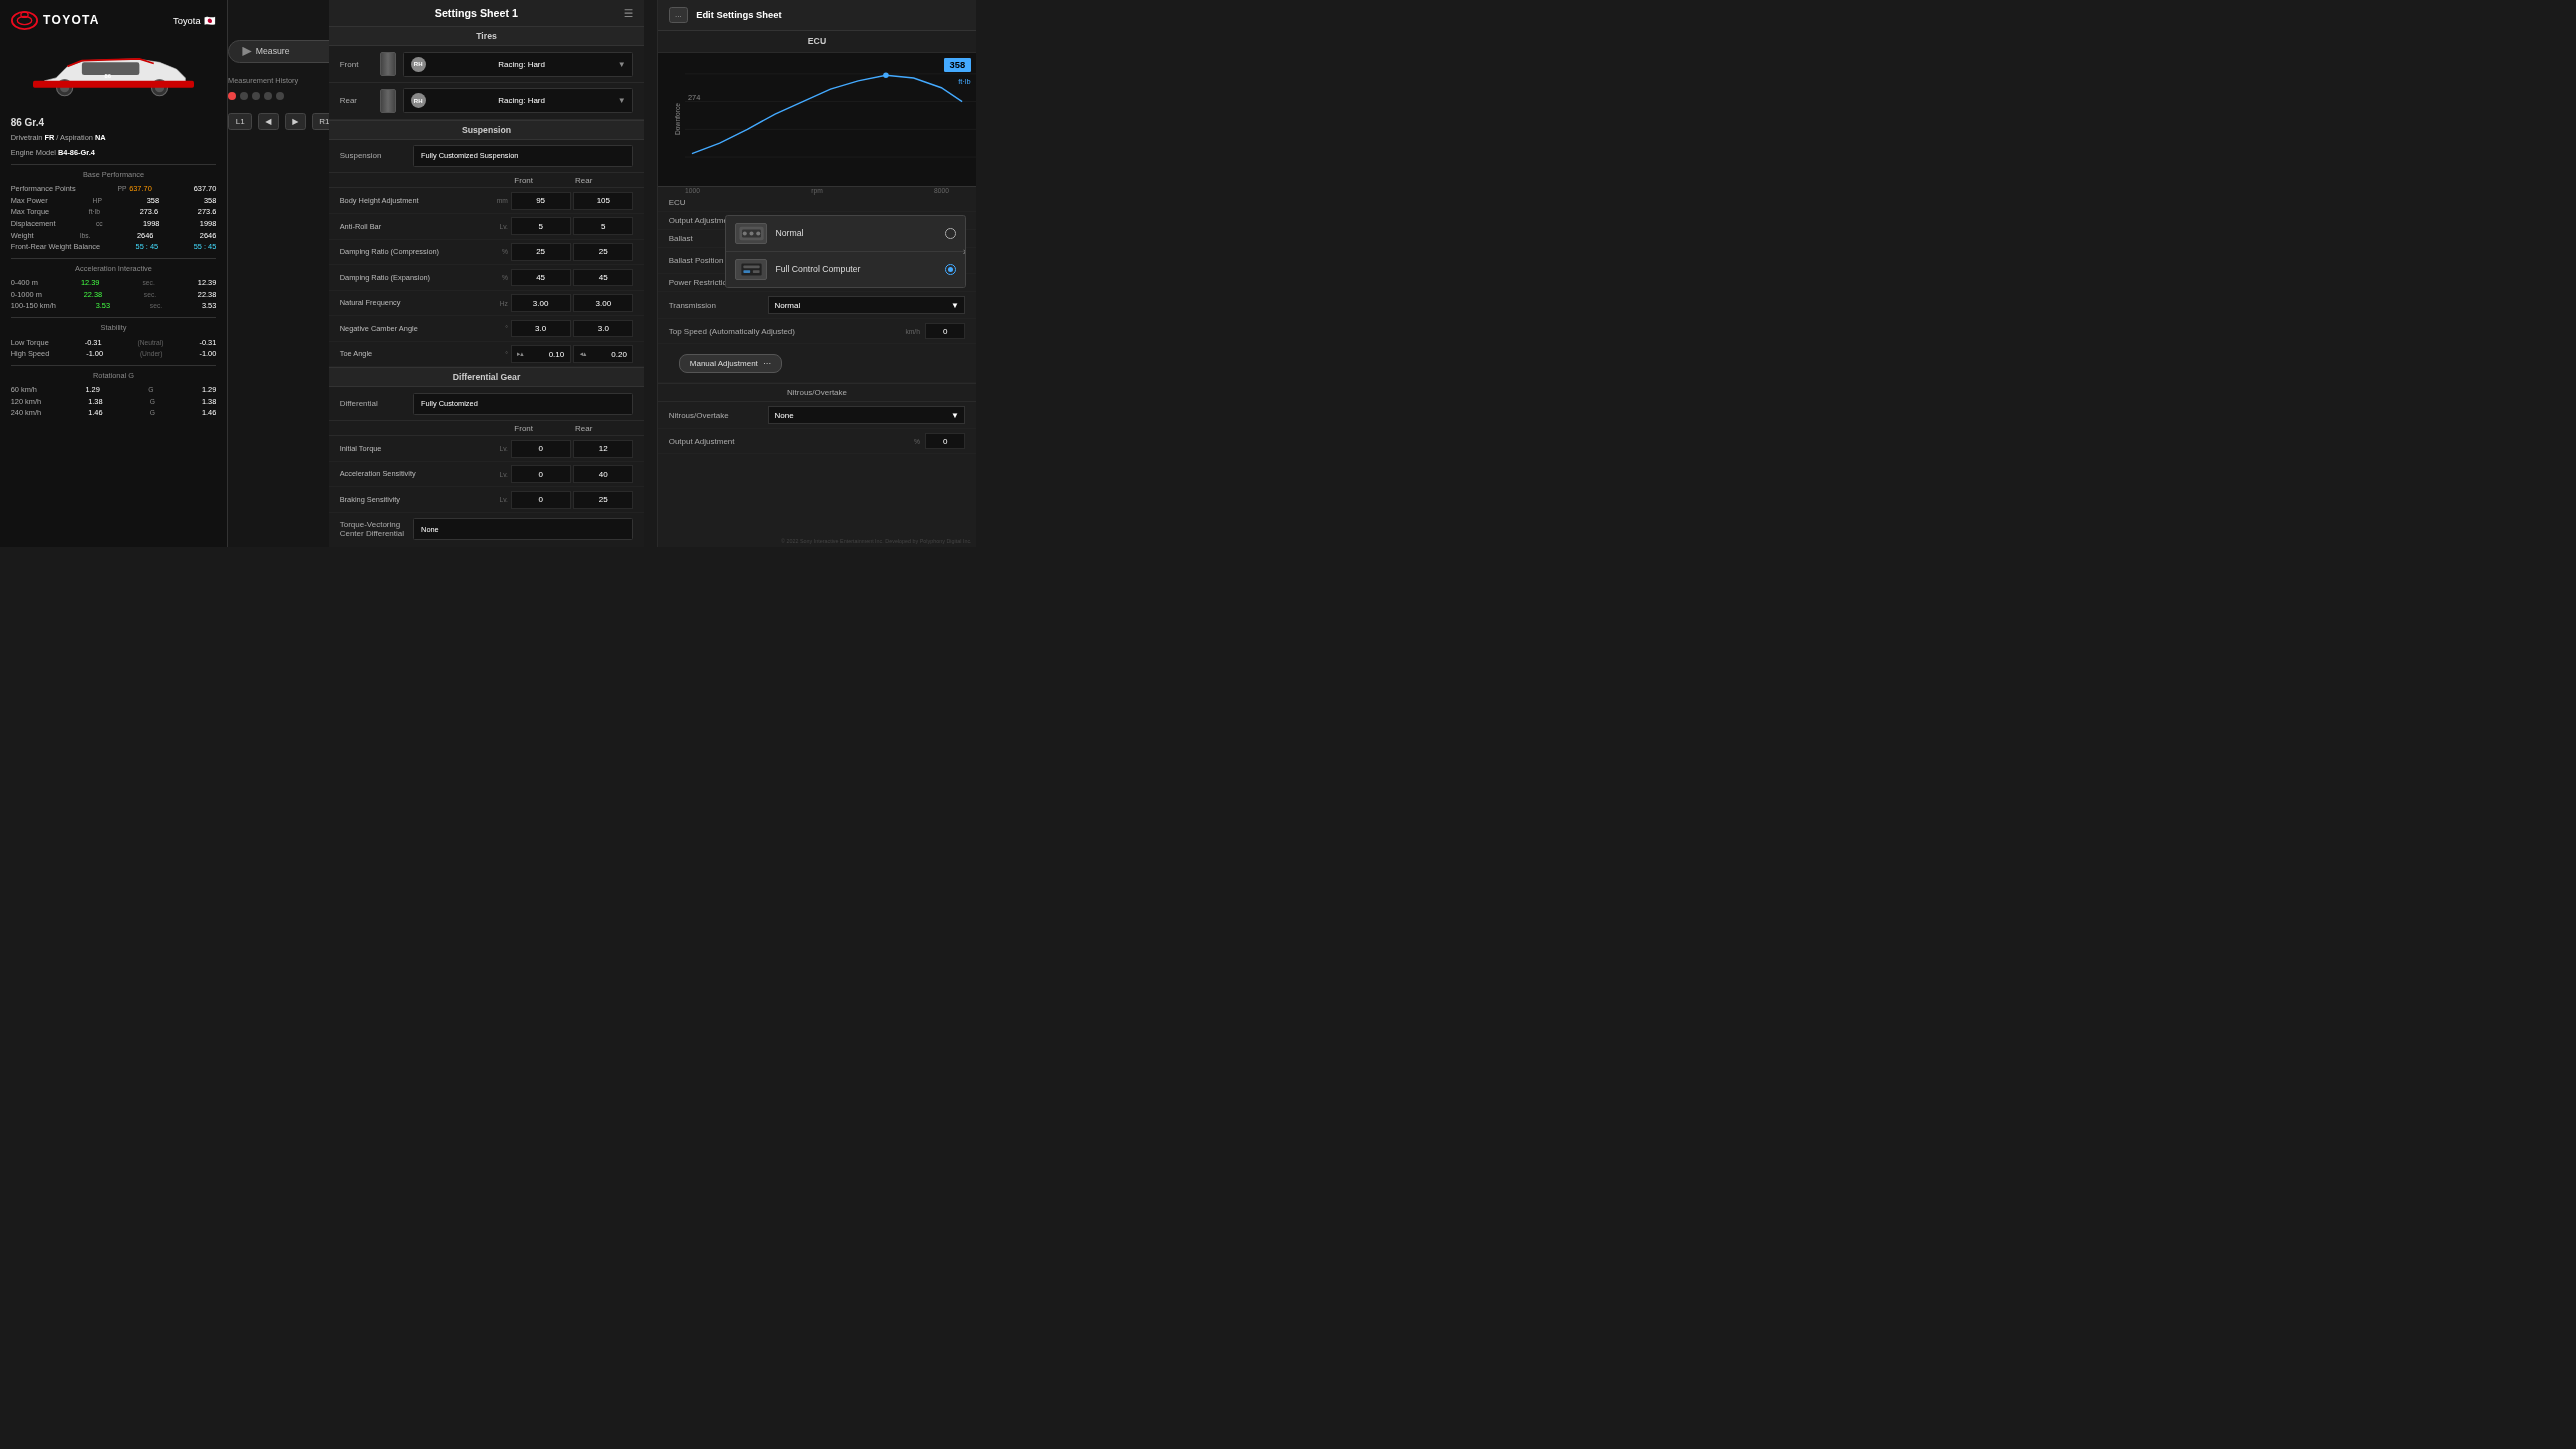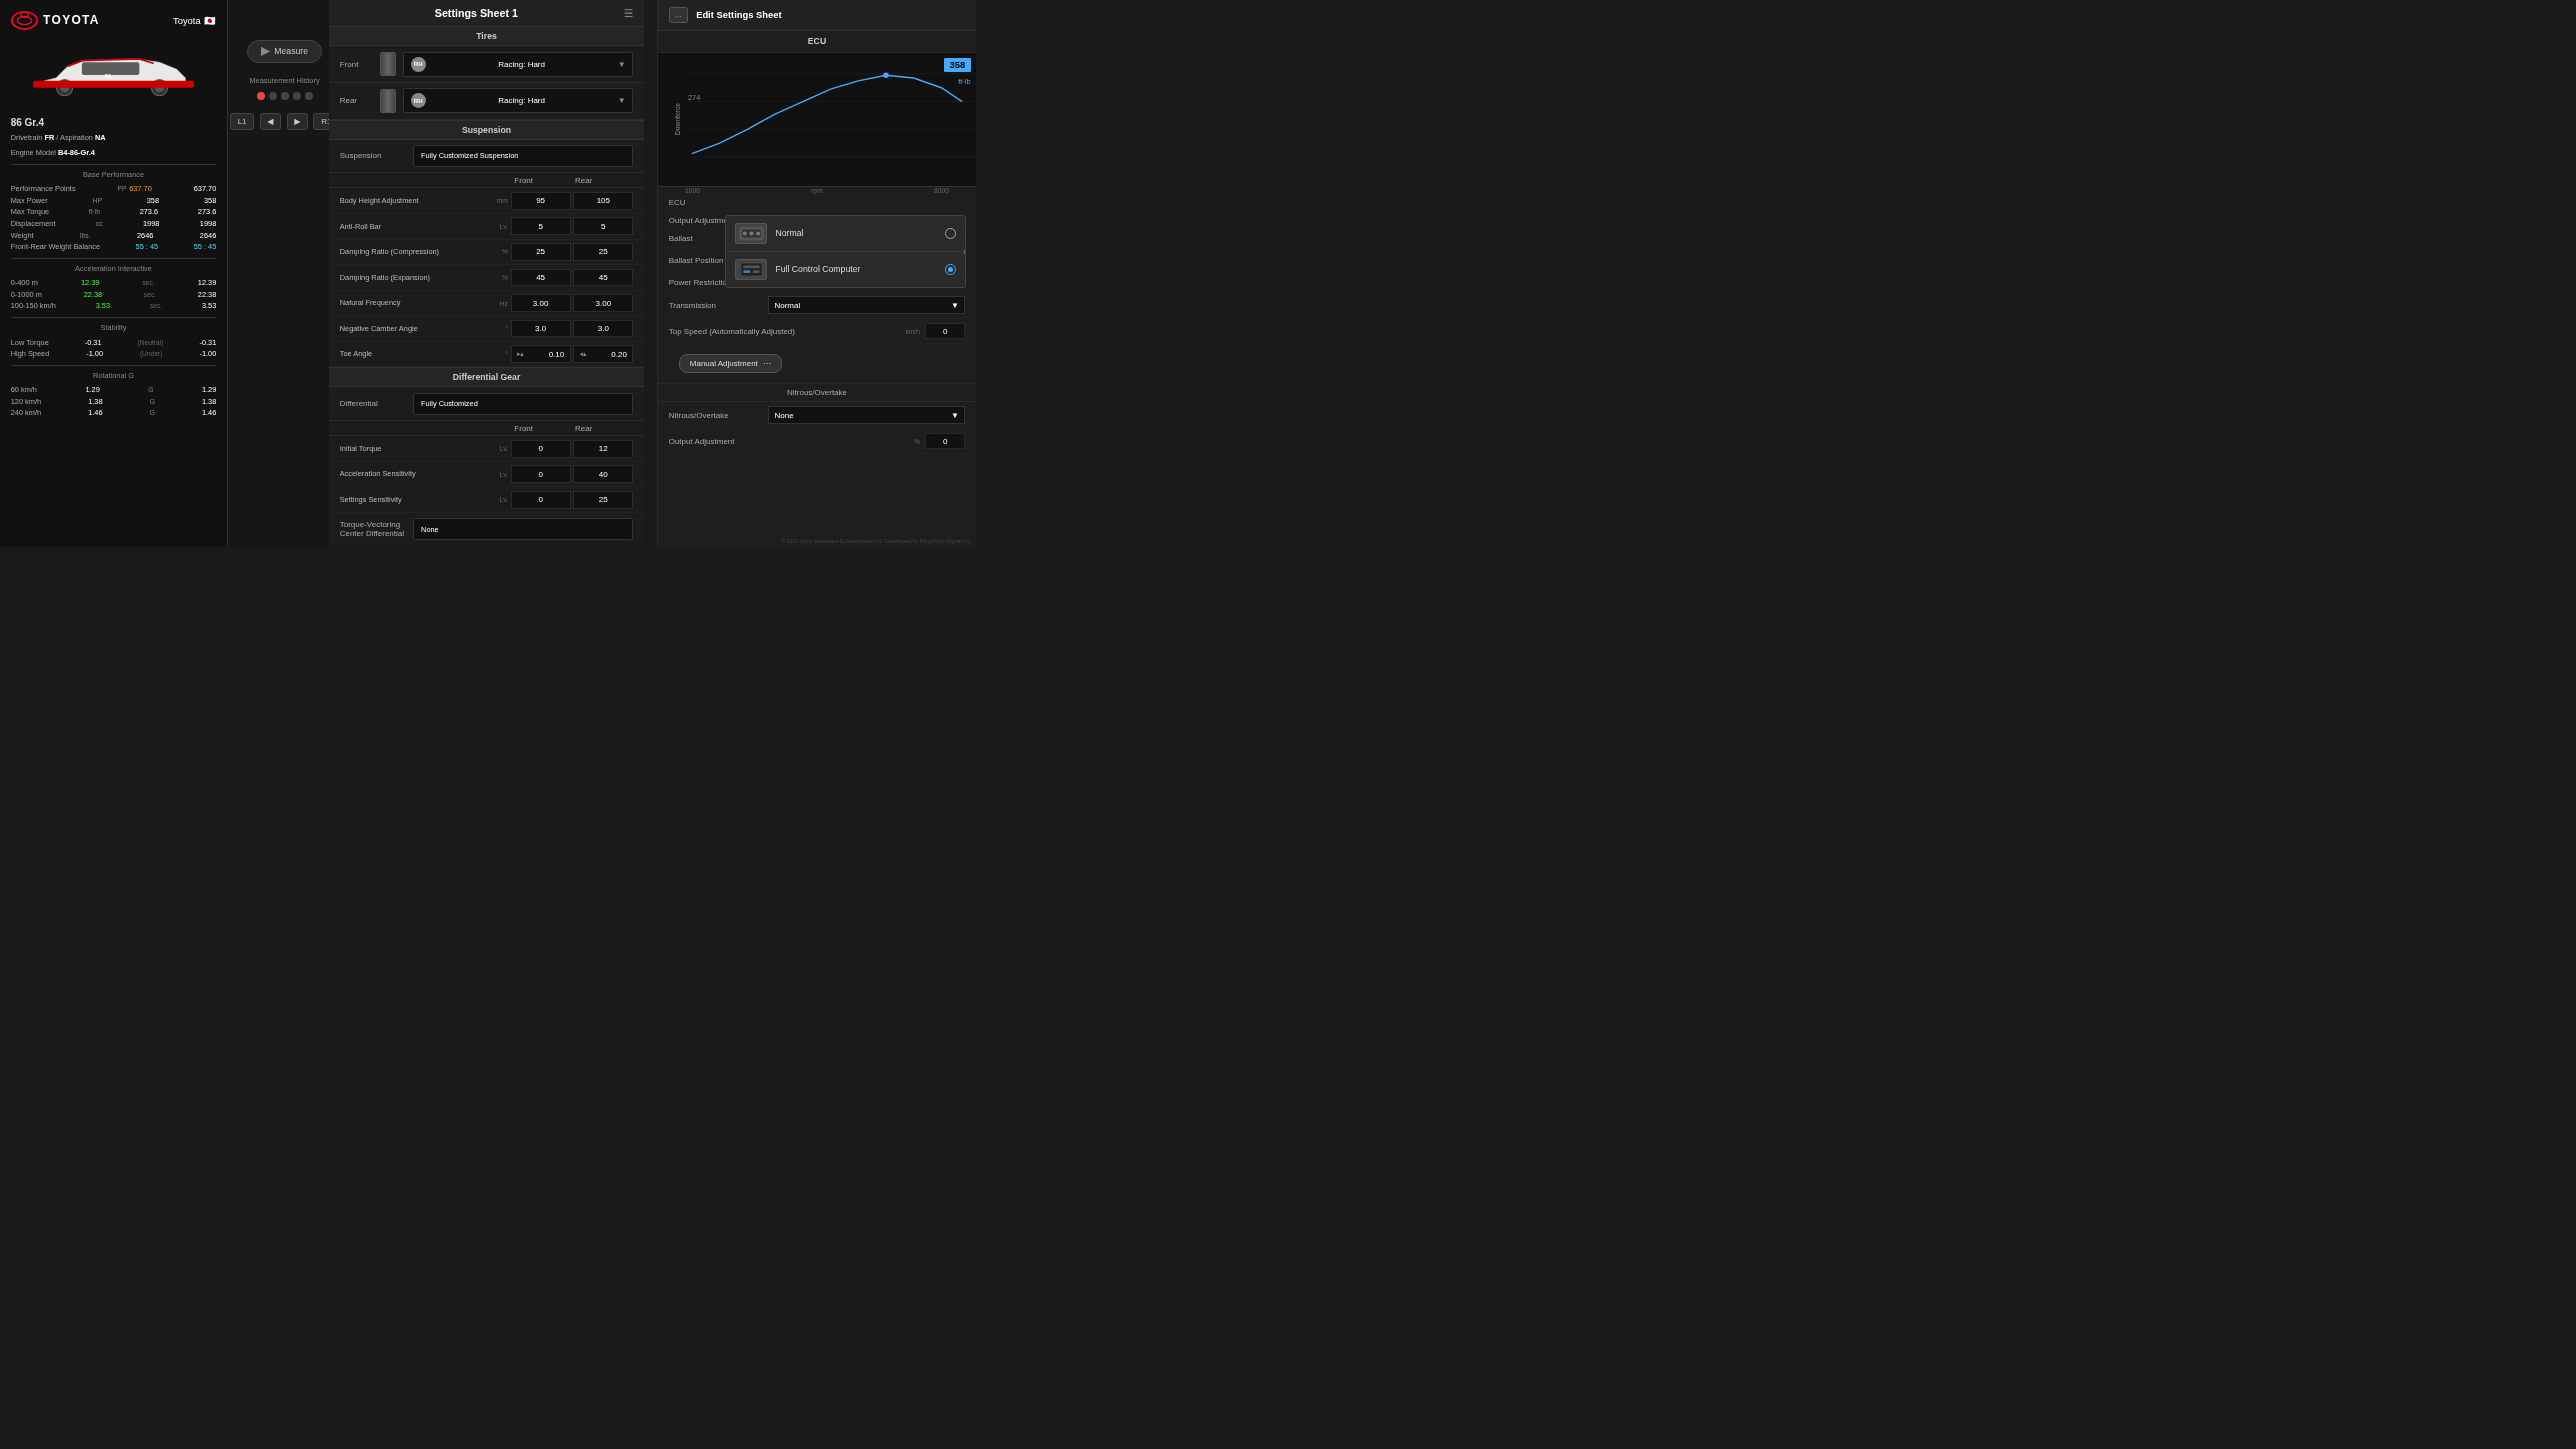--- a/index.html
+++ b/index.html
@@ -102,21 +102,20 @@
     
     .middle-panel {
       position: absolute;
       left: 228px; top: 0;
       width: 114px;
       height: 547px;
       background: #161616;
       border-right: 0.7px solid #2a2a2a;
       display: flex;
       flex-direction: column;
-      align-items: center;
       padding-top: 40px;
     }
     .measure-btn {
       background: #2a2a2a;
       border: 0.7px solid #444;
       border-radius: 13.4px;
       padding: 5.4px 13.4px;
       color: #ccc;
       font-size: 8.7px;
       cursor: pointer;
@@ -849,21 +848,21 @@
     </div>
 
     <div class="param-row">
       <span class="param-label">Acceleration Sensitivity</span>
       <span class="param-unit">Lv.</span>
       <div class="param-val">0</div>
       <div class="param-val">40</div>
     </div>
 
     <div class="param-row">
-      <span class="param-label">Settings Sensitivity</span>
+      <span class="param-label">Braking Sensitivity</span>
       <span class="param-unit">Lv.</span>
       <div class="param-val">0</div>
       <div class="param-val">25</div>
     </div>
 
     <div class="suspension-select-row">
       <span class="suspension-label">Torque-Vectoring Center Differential</span>
       <div class="suspension-value">None</div>
     </div>
 

